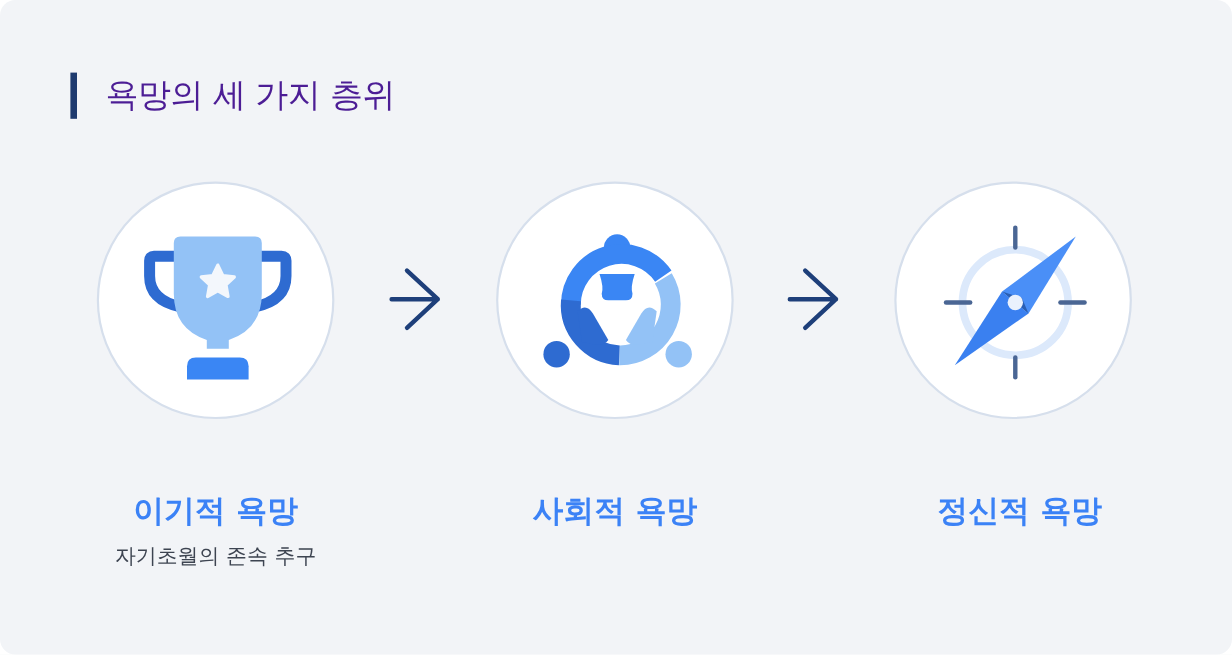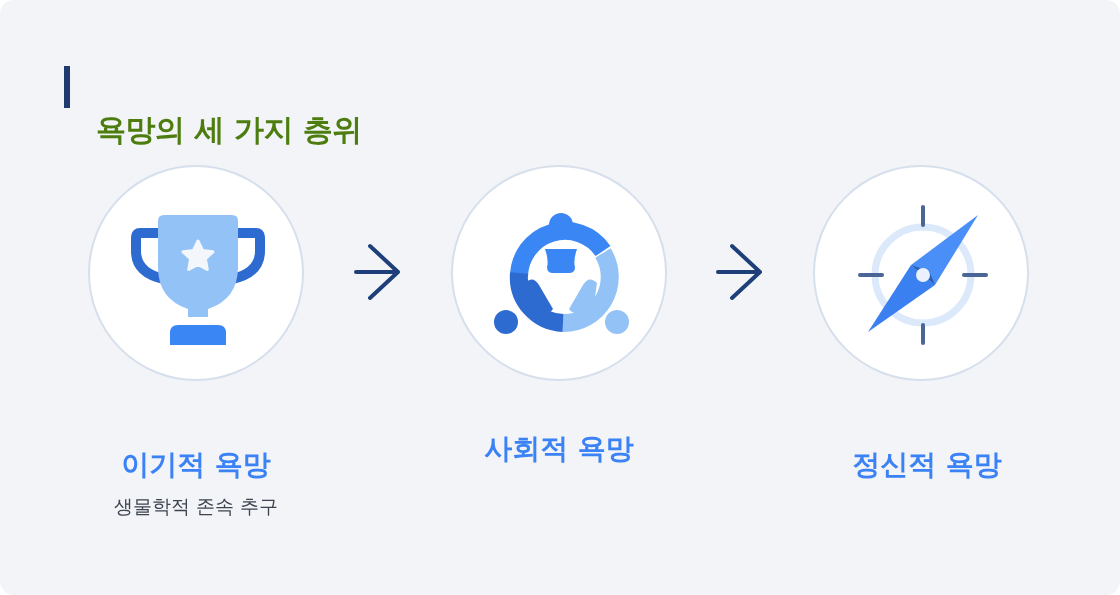--- a/index.html
+++ b/index.html
@@ -2,21 +2,21 @@
 <html><head>
 <meta charset="utf-8">
 <style>
   html, body { margin: 0; padding: 0; background: #ffffff; }
   body { width: 1120px; height: 595px; position: relative; overflow: hidden;
          font-family: "DejaVu Sans", "Liberation Sans", sans-serif; }
   .card { position: absolute; left: 0; top: 0; width: 1120px; height: 595px;
           background: #f2f4f7; border-radius: 14px; }
   .title-bar { position: absolute; left: 64px; top: 66px; width: 6px; height: 42px; background: #1e3a6e; }
   .title { position: absolute; left: 96px; top: 66px; height: 42px; line-height: 42px;
-           font-size: 30px; font-weight: bold; color: #4d7c0f; letter-spacing: -0.5px; white-space: nowrap; margin-top: 43px; }
+           font-size: 30px; font-weight: normal; color: #4c1d95; letter-spacing: -0.5px; white-space: nowrap; }
   .circle { position: absolute; width: 216px; height: 216px; border-radius: 50%;
             background: #ffffff; border: 2.5px solid #d6dfec; box-sizing: border-box; }
   .circle svg { position: absolute; left: 0; top: 0; width: 216px; height: 216px; }
   .arrow { position: absolute; width: 56px; height: 64px; }
   .label { position: absolute; width: 320px; text-align: center; }
   .label .name { font-size: 28px; font-weight: bold; color: #3b82f6; height: 30px; line-height: 30px; }
   .label .desc { font-size: 19px; color: #3d4451; height: 30px; line-height: 30px; margin-top: 11px; }
 </style>
 </head>
 <body>
@@ -77,22 +77,22 @@
       </g>
       <path d="M163 48 L120 118 L96 98 Z" fill="#4a8ff7"></path>
       <path d="M53 165 L96 98 L120 118 Z" fill="#3a80f0"></path>
       <path d="M96 98 L120 118 L114 104 Z" fill="#2a5fb4"></path>
       <circle cx="108" cy="108" r="7" fill="#eaf1fd"></circle>
     </svg>
   </div>
 
   <div class="label" style="left:36px; top:450px;">
     <div class="name">이기적 욕망</div>
-    <div class="desc">생물학적 존속 추구</div>
+    <div class="desc">자기초월의 존속 추구</div>
   </div>
-  <div class="label" style="left:399px; top:434px;">
+  <div class="label" style="left:399px; top:450px;">
     <div class="name">사회적 욕망</div>
   </div>
   <div class="label" style="left:767px; top:450px;text-align:center;">
     <div class="name">정신적 욕망</div>
   </div>
 
 </div>
 
 </body></html>

